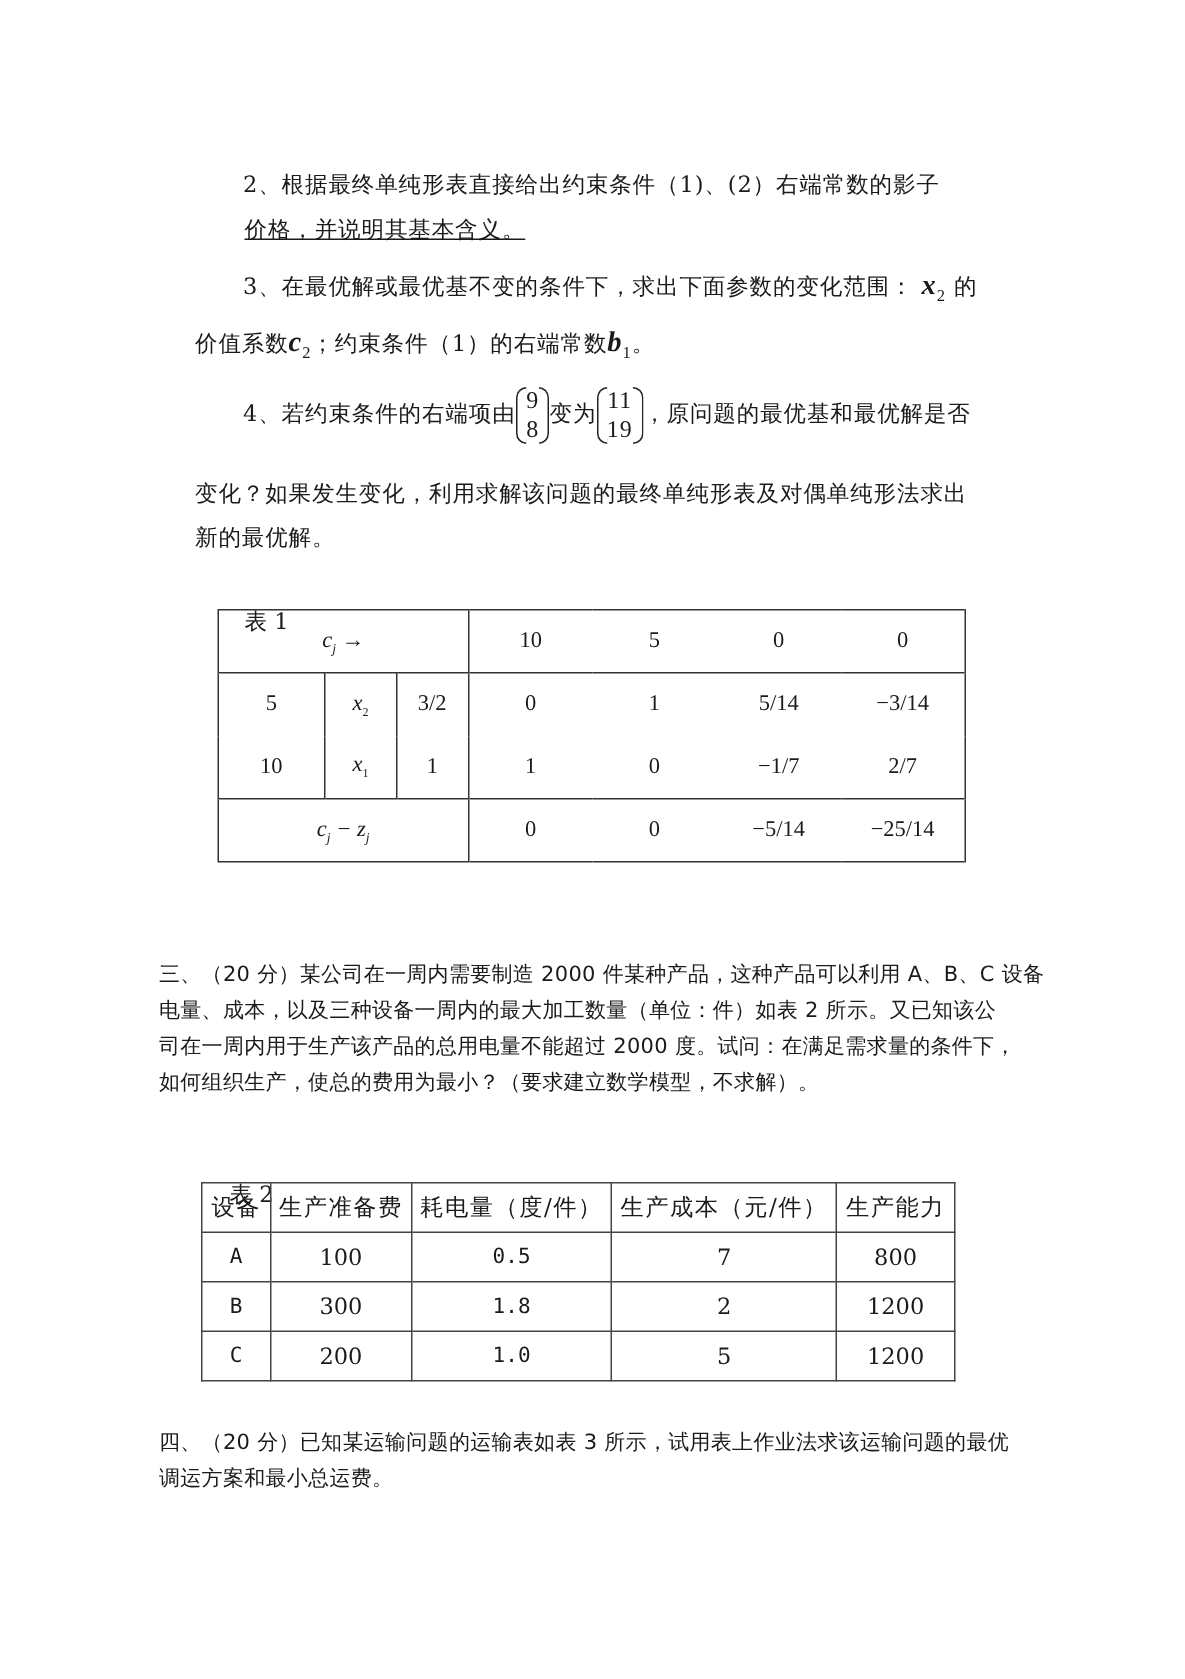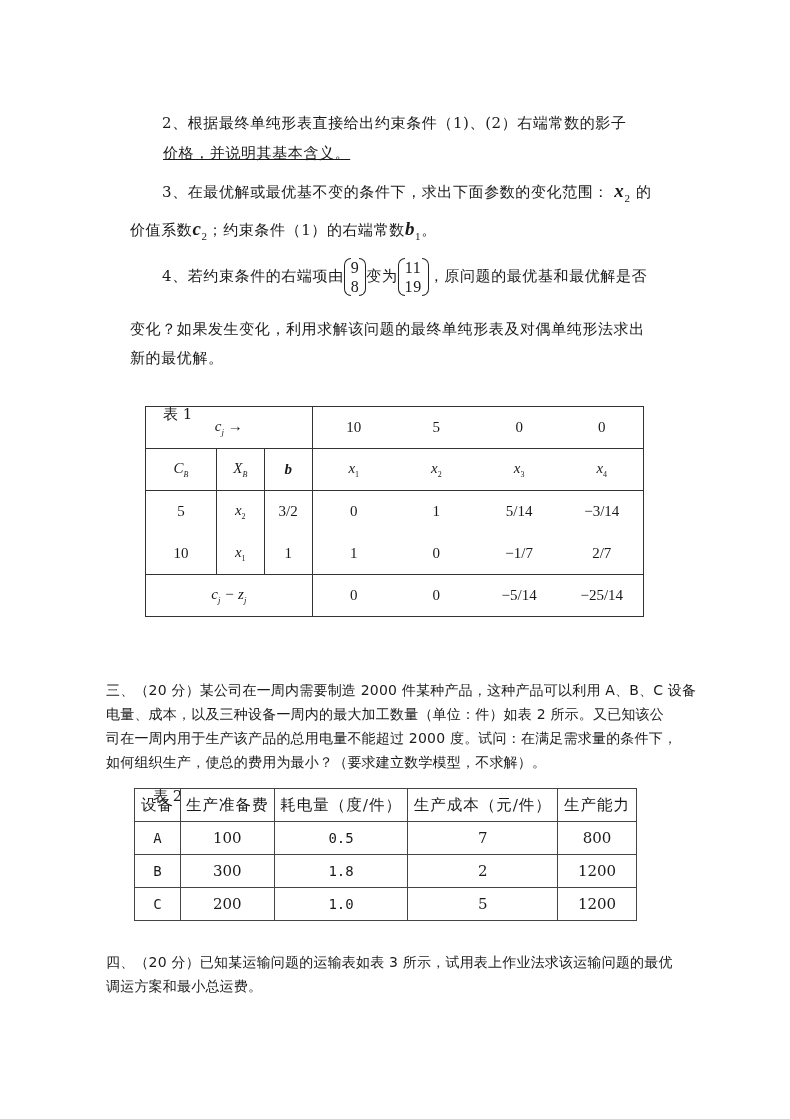--- a/index.html
+++ b/index.html
@@ -62,29 +62,20 @@
     </colgroup>
   <tbody>
       <tr style="height:42px">
     <td colspan="3"><i>c</i><sub style="font-size:9px;font-style:italic">j</sub><span> →</span></td>
     <td style="border-right:none">10</td>
     <td style="border-left:none;border-right:none">5</td>
     <td style="border-left:none;border-right:none">0</td>
     <td style="border-left:none">0</td>
   </tr>
   <tr class="hl" style="height:42px">
-    <td><i>C</i><sub style="font-size:8px;font-style:italic">B</sub></td>
-    <td><i>X</i><sub style="font-size:8px;font-style:italic">B</sub></td>
-    <td><i style="font-weight:bold">b</i></td>
-    <td style="border-right:none"><i>x</i><sub style="font-size:8px">1</sub></td>
-    <td style="border-left:none;border-right:none"><i>x</i><sub style="font-size:8px">2</sub></td>
-    <td style="border-left:none;border-right:none"><i>x</i><sub style="font-size:8px">3</sub></td>
-    <td style="border-left:none"><i>x</i><sub style="font-size:8px">4</sub></td>
-  </tr>
-  <tr class="hl" style="height:42px">
     <td>5</td>
     <td><i>x</i><sub style="font-size:8px">2</sub></td>
     <td>3/2</td>
     <td style="border-right:none">0</td>
     <td style="border-left:none;border-right:none">1</td>
     <td style="border-left:none;border-right:none">5/14</td>
     <td style="border-left:none">−3/14</td>
   </tr>
   <tr style="height:42px">
     <td>10</td>
@@ -98,21 +89,21 @@
   <tr class="hl" style="height:42px">
     <td colspan="3"><i>c</i><sub style="font-size:9px;font-style:italic">j</sub><i> − z</i><sub style="font-size:9px;font-style:italic">j</sub></td>
     <td style="border-right:none">0</td>
     <td style="border-left:none;border-right:none">0</td>
     <td style="border-left:none;border-right:none">−5/14</td>
     <td style="border-left:none">−25/14</td>
   </tr>
 </tbody>
   </table>
 
-<div class="abs s" style="left:106px;top:638px;line-height:24px;margin-top:40px;">
+<div class="abs s" style="left:106px;top:638px;line-height:24px;">
   <div>三、（20 分）某公司在一周内需要制造 2000 件某种产品，这种产品可以利用 A、B、C 设备</div>
   <div>电量、成本，以及三种设备一周内的最大加工数量（单位：件）如表 2 所示。又已知该公</div>
   <div>司在一周内用于生产该产品的总用电量不能超过 2000 度。试问：在满足需求量的条件下，</div>
   <div>如何组织生产，使总的费用为最小？（要求建立数学模型，不求解）。</div>
 </div>
 
 <div class="abs caption" style="left:153px;top:763px;">表 2</div>
 <table id="t2">
   <colgroup>
       <col style="width:46px">

